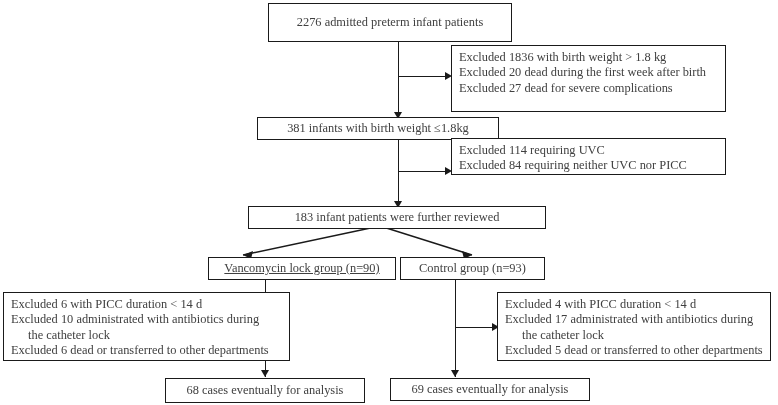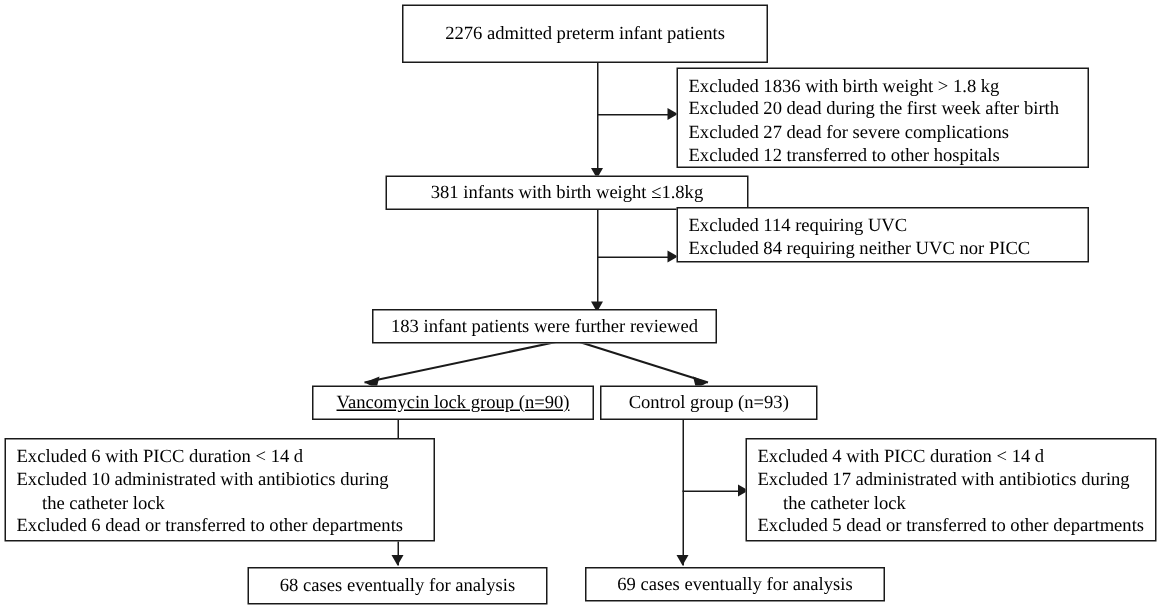--- a/index.html
+++ b/index.html
@@ -13,21 +13,21 @@
     height: 405px;
     background: #ffffff;
     font-family: "Liberation Serif", "DejaVu Serif", serif;
     overflow: hidden;
   }
   .box {
     position: absolute;
     box-sizing: border-box;
     border: 1.4px solid #1a1a1a;
     background: #ffffff;
-    color: #000000;
+    color: #404040;
     font-size: 12.4px;
     line-height: 15.4px;
     z-index: 3;
   }
   .box.center {
     display: flex;
     align-items: center;
     justify-content: center;
     text-align: center;
   }
@@ -109,33 +109,32 @@
   <div class="box center" style="left:268px; top:3px; width:244px; height:39px;">
     <div>
       <span class="ln">2276 admitted preterm infant patients</span>
     </div>
   </div>
 
   <div class="box left" style="left:451px; top:45px; width:275px; height:67px;">
     <span class="ln">Excluded 1836 with birth weight &gt; 1.8 kg</span>
     <span class="ln">Excluded 20 dead during the first week after birth</span>
     <span class="ln">Excluded 27 dead for severe complications</span>
-    <span class="ln">Excluded 12 transferred to other hospitals</span>
   </div>
 
   <div class="box center" style="left:257px; top:117px; width:242px; height:23px;">
     <span class="ln">381 infants with birth weight ≤1.8kg</span>
   </div>
 
   <div class="box left" style="left:451px; top:138px; width:275px; height:37px;">
     <span class="ln">Excluded 114 requiring UVC</span>
     <span class="ln">Excluded 84 requiring neither UVC nor PICC</span>
   </div>
 
-  <div class="box center" style="left:248px; top:206px; width:230px; height:23px;">
+  <div class="box center" style="left:248px; top:206px; width:298px; height:23px;">
     <span class="ln">183 infant patients were further reviewed</span>
   </div>
 
   <div class="box center" style="left:208px; top:257px; width:188px; height:23px;text-decoration:underline;">
     <span class="ln">Vancomycin lock group (n=90)</span>
   </div>
 
   <div class="box center" style="left:400px; top:257px; width:145px; height:23px;">
     <span class="ln">Control group (n=93)</span>
   </div>

